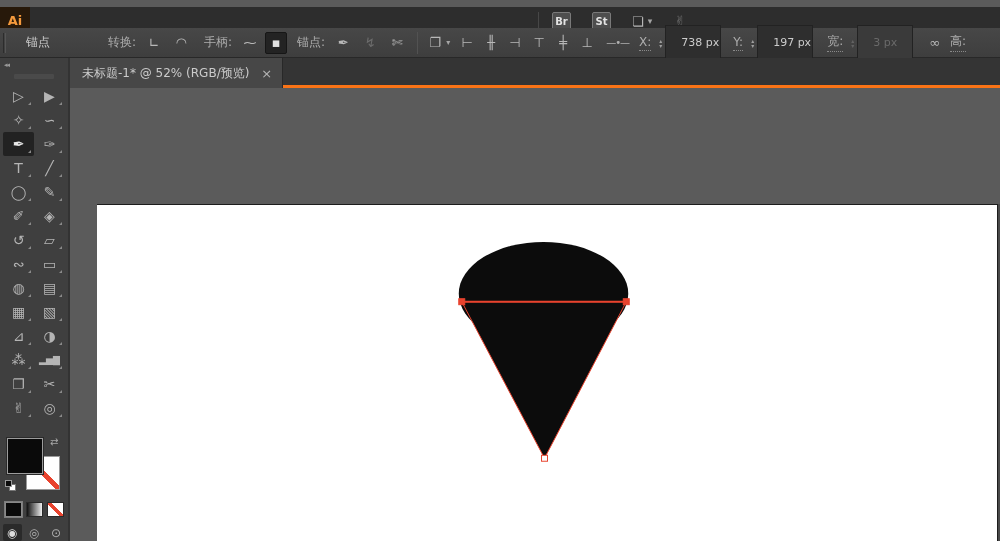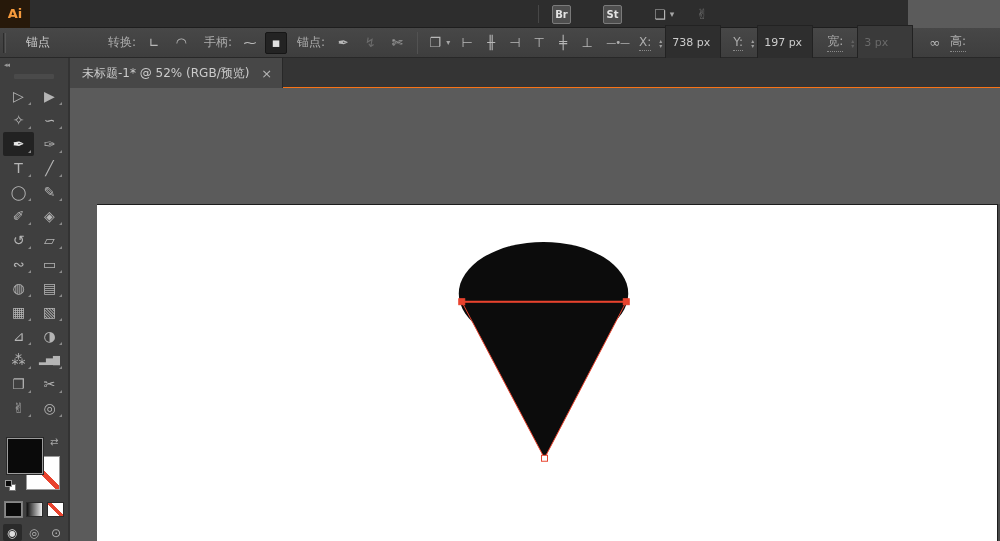--- a/index.html
+++ b/index.html
@@ -1,49 +1,49 @@
 <!DOCTYPE html>
 <html><head>
 <meta charset="utf-8">
 <style>
   * { margin:0; padding:0; box-sizing:border-box; }
   html,body { width:1000px; height:541px; overflow:hidden; background:#5b5b5b;
     font-family:"DejaVu Sans","Liberation Sans",sans-serif; }
   .app { position:relative; width:1000px; height:541px; background:#5b5b5b; }
 
   
-  .menu-bar { position:absolute; left:0; top:0; width:908px; height:28px;
+  .menu-bar { position:absolute; left:0; top:7px; width:1000px; height:28px;
     background:#2d2d2d; border-bottom:1px solid #1e1e1e; display:flex; align-items:center; }
   .logo { width:30px; height:28px; display:flex; align-items:center; justify-content:center;
     color:#f59a3c; font-weight:bold; font-size:13px; background:#27190a; }
   .menu-items { display:flex; align-items:center; margin-left:14px; }
   .menu-item { padding:0 9px; font-size:12px; color:#cfcfcf; line-height:28px; cursor:default; white-space:nowrap; }
   .mb-right { position:absolute; left:538px; top:0; height:28px; display:flex; align-items:center; }
   .mb-sep { width:1px; height:18px; background:#474747; margin-right:13px; }
   .sq-btn { width:19px; height:19px; border:1px solid #7a7a7a; border-radius:2px; background:#4e4e4e;
-    color:#e3e3e3; font-size:10px; font-weight:bold; display:flex; align-items:center; justify-content:center; margin-right:32px; }
+    color:#e3e3e3; font-size:10px; font-weight:bold; display:flex; align-items:center; justify-content:center; margin-right:21px; }
   .ws-icon { color:#b5b5b5; font-size:13px; margin-right:4px; }
   .ws-chev { color:#a5a5a5; font-size:9px; margin-right:22px; }
   .touch-icon { color:#6e6e6e; font-size:14px; }
 
   
   .control-bar { position:absolute; left:0; top:28px; width:1000px; height:30px;
     background:linear-gradient(#474747,#3e3e3e); border-bottom:1px solid #282828;
     display:flex; align-items:center; font-size:12px; color:#adadad; white-space:nowrap; }
   .grip { width:3px; height:20px; border-left:1px solid #2c2c2c; border-right:1px solid #555; margin-left:3px; }
   .ctx-label { color:#cbcbcb; margin-left:20px; }
   .cb-label { margin-left:0; }
   .icon-btn { width:22px; height:22px; display:flex; align-items:center; justify-content:center;
     color:#b8b8b8; font-size:13px; border-radius:2px; border:1px solid transparent; }
   .icon-btn.selected { background:#232323; border-color:#161616; color:#e0e0e0; }
   .icon-btn.disabled { opacity:.35; }
   .cb-sep { width:1px; height:22px; background:#2e2e2e; border-right:1px solid #525252; }
   .val-box { width:56px; height:35px; background:#2e2e2e; border:1px solid #222;
     border-bottom-color:#555; color:#cccccc; font-size:11px; display:flex; align-items:center;
-    padding-left:6px; border-radius:1px; }
+    padding-left:15px; border-radius:1px; }
   .val-box.disabled { color:#6a6a6a; background:#3a3a3a; }
   .spin { display:flex; flex-direction:column; line-height:5px; font-size:6px; color:#9f9f9f; margin:0 3px 0 8px; }
   .spin.disabled { opacity:.35; }
   .fld-label { border-bottom:1px dotted #8a8a8a; padding-bottom:1px; }
   .pt-icon { color:#b0b0b0; font-size:10px; letter-spacing:-1px; }
   .link-icon { color:#b8b8b8; font-size:13px; }
 
   
   .tool-panel { position:absolute; left:0; top:58px; width:70px; bottom:0;
     background:#3f3f3f; border-right:2px solid #333; }
@@ -78,21 +78,21 @@
   .pb-none { background:#fff;
     background-image:linear-gradient(45deg, transparent 42%, #e8432e 42%, #e8432e 58%, transparent 58%); }
 
   .modes-row { display:flex; justify-content:center; gap:3px; margin-top:7px; }
   .mode-btn { width:19px; height:17px; display:flex; align-items:center; justify-content:center;
     color:#b0b0b0; font-size:12px; border-radius:2px; }
   .mode-btn.selected { background:#2a2a2a; color:#ddd; }
 
   
   .main { position:absolute; left:70px; top:58px; right:0; bottom:0; }
-  .tab-bar { height:30px; background:#343434; border-bottom:1px solid #f97316; display:flex; }
+  .tab-bar { height:30px; background:#343434; border-bottom:3px solid #f97316; display:flex; }
   .doc-tab { height:30px; padding:0 10px 0 12px; background:#474747; border-right:1px solid #282828;
     display:flex; align-items:center; gap:12px; font-size:12px; color:#cbcbcb; }
   .tab-close { color:#b5b5b5; font-size:13px; line-height:1; }
   .pasteboard { position:absolute; left:0; top:30px; right:0; bottom:0; background:#5b5b5b; overflow:hidden; }
   .artboard { position:absolute; left:27px; top:116px; width:901px; height:337px; background:#ffffff;
     border-top:1px solid #1d1d1d; border-right:1px solid #1d1d1d; box-shadow:2px 0 0 rgba(0,0,0,.18); }
   .artboard svg { display:block; width:100%; height:100%; }
 </style>
 </head>
 <body>

